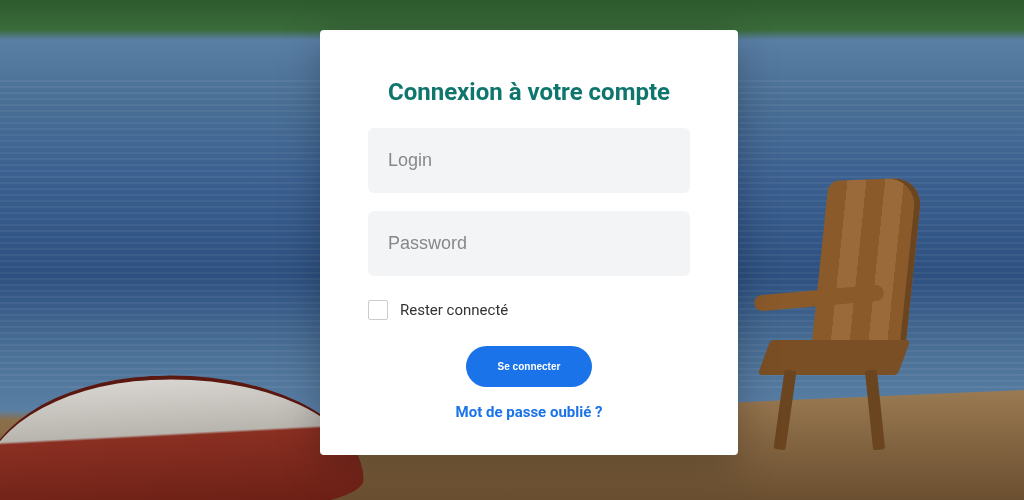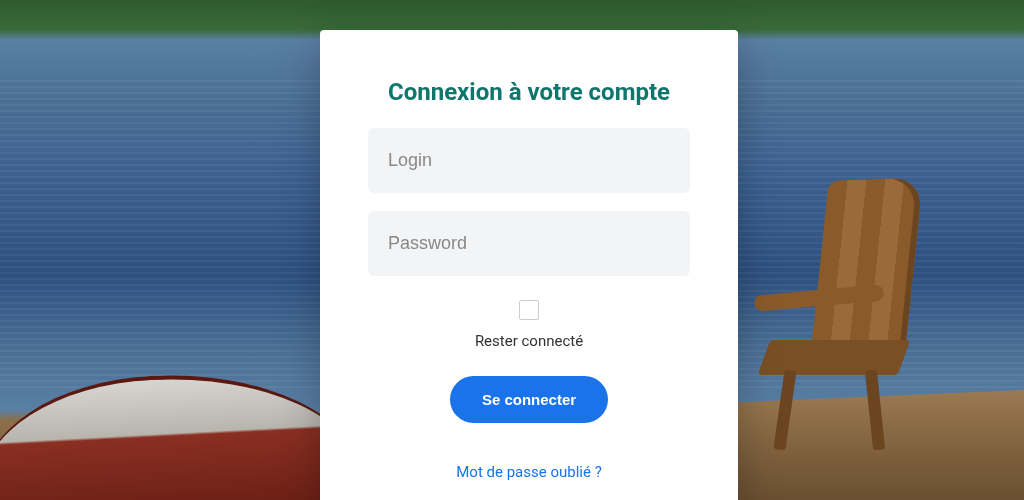--- a/index.html
+++ b/index.html
@@ -96,49 +96,49 @@
       padding: 22px 20px;
       font-size: 18px;
       color: #555;
       margin-bottom: 18px;
       outline: none;
     }
     .field::placeholder { color: #888; }
     .remember {
       display: flex; align-items: center; gap: 12px;
       margin: 6px 0 26px;
-      flex-direction: column;
     }
     .remember input[type=checkbox] {
       width: 20px; height: 20px;
       border: 1px solid #ccc;
       background: #fff;
       appearance: none;
       border-radius: 2px;
       cursor: pointer;
     }
     .remember label { font-size: 15px; color: #333; cursor: pointer; }
     .btn {
       display: block;
-      margin: 0 auto 40px;
+      margin: 0 auto 16px;
       background: #1a73e8;
       color: #fff;
       border: none;
       border-radius: 28px;
       padding: 15px 32px;
-      font-size: 15px;
+      font-size: 10px;
       font-weight: 600;
       cursor: pointer;
     }
     .forgot {
       display: block;
       text-align: center;
       color: #1a73e8;
       font-size: 15px;
       text-decoration: none;
+      font-weight: bold;
     }
   </style>
 </head>
 <body>
 
 <div class="bg water"></div>
 <div class="dock"></div>
 <div class="canoe">
   <div class="hull"></div>
 </div>

